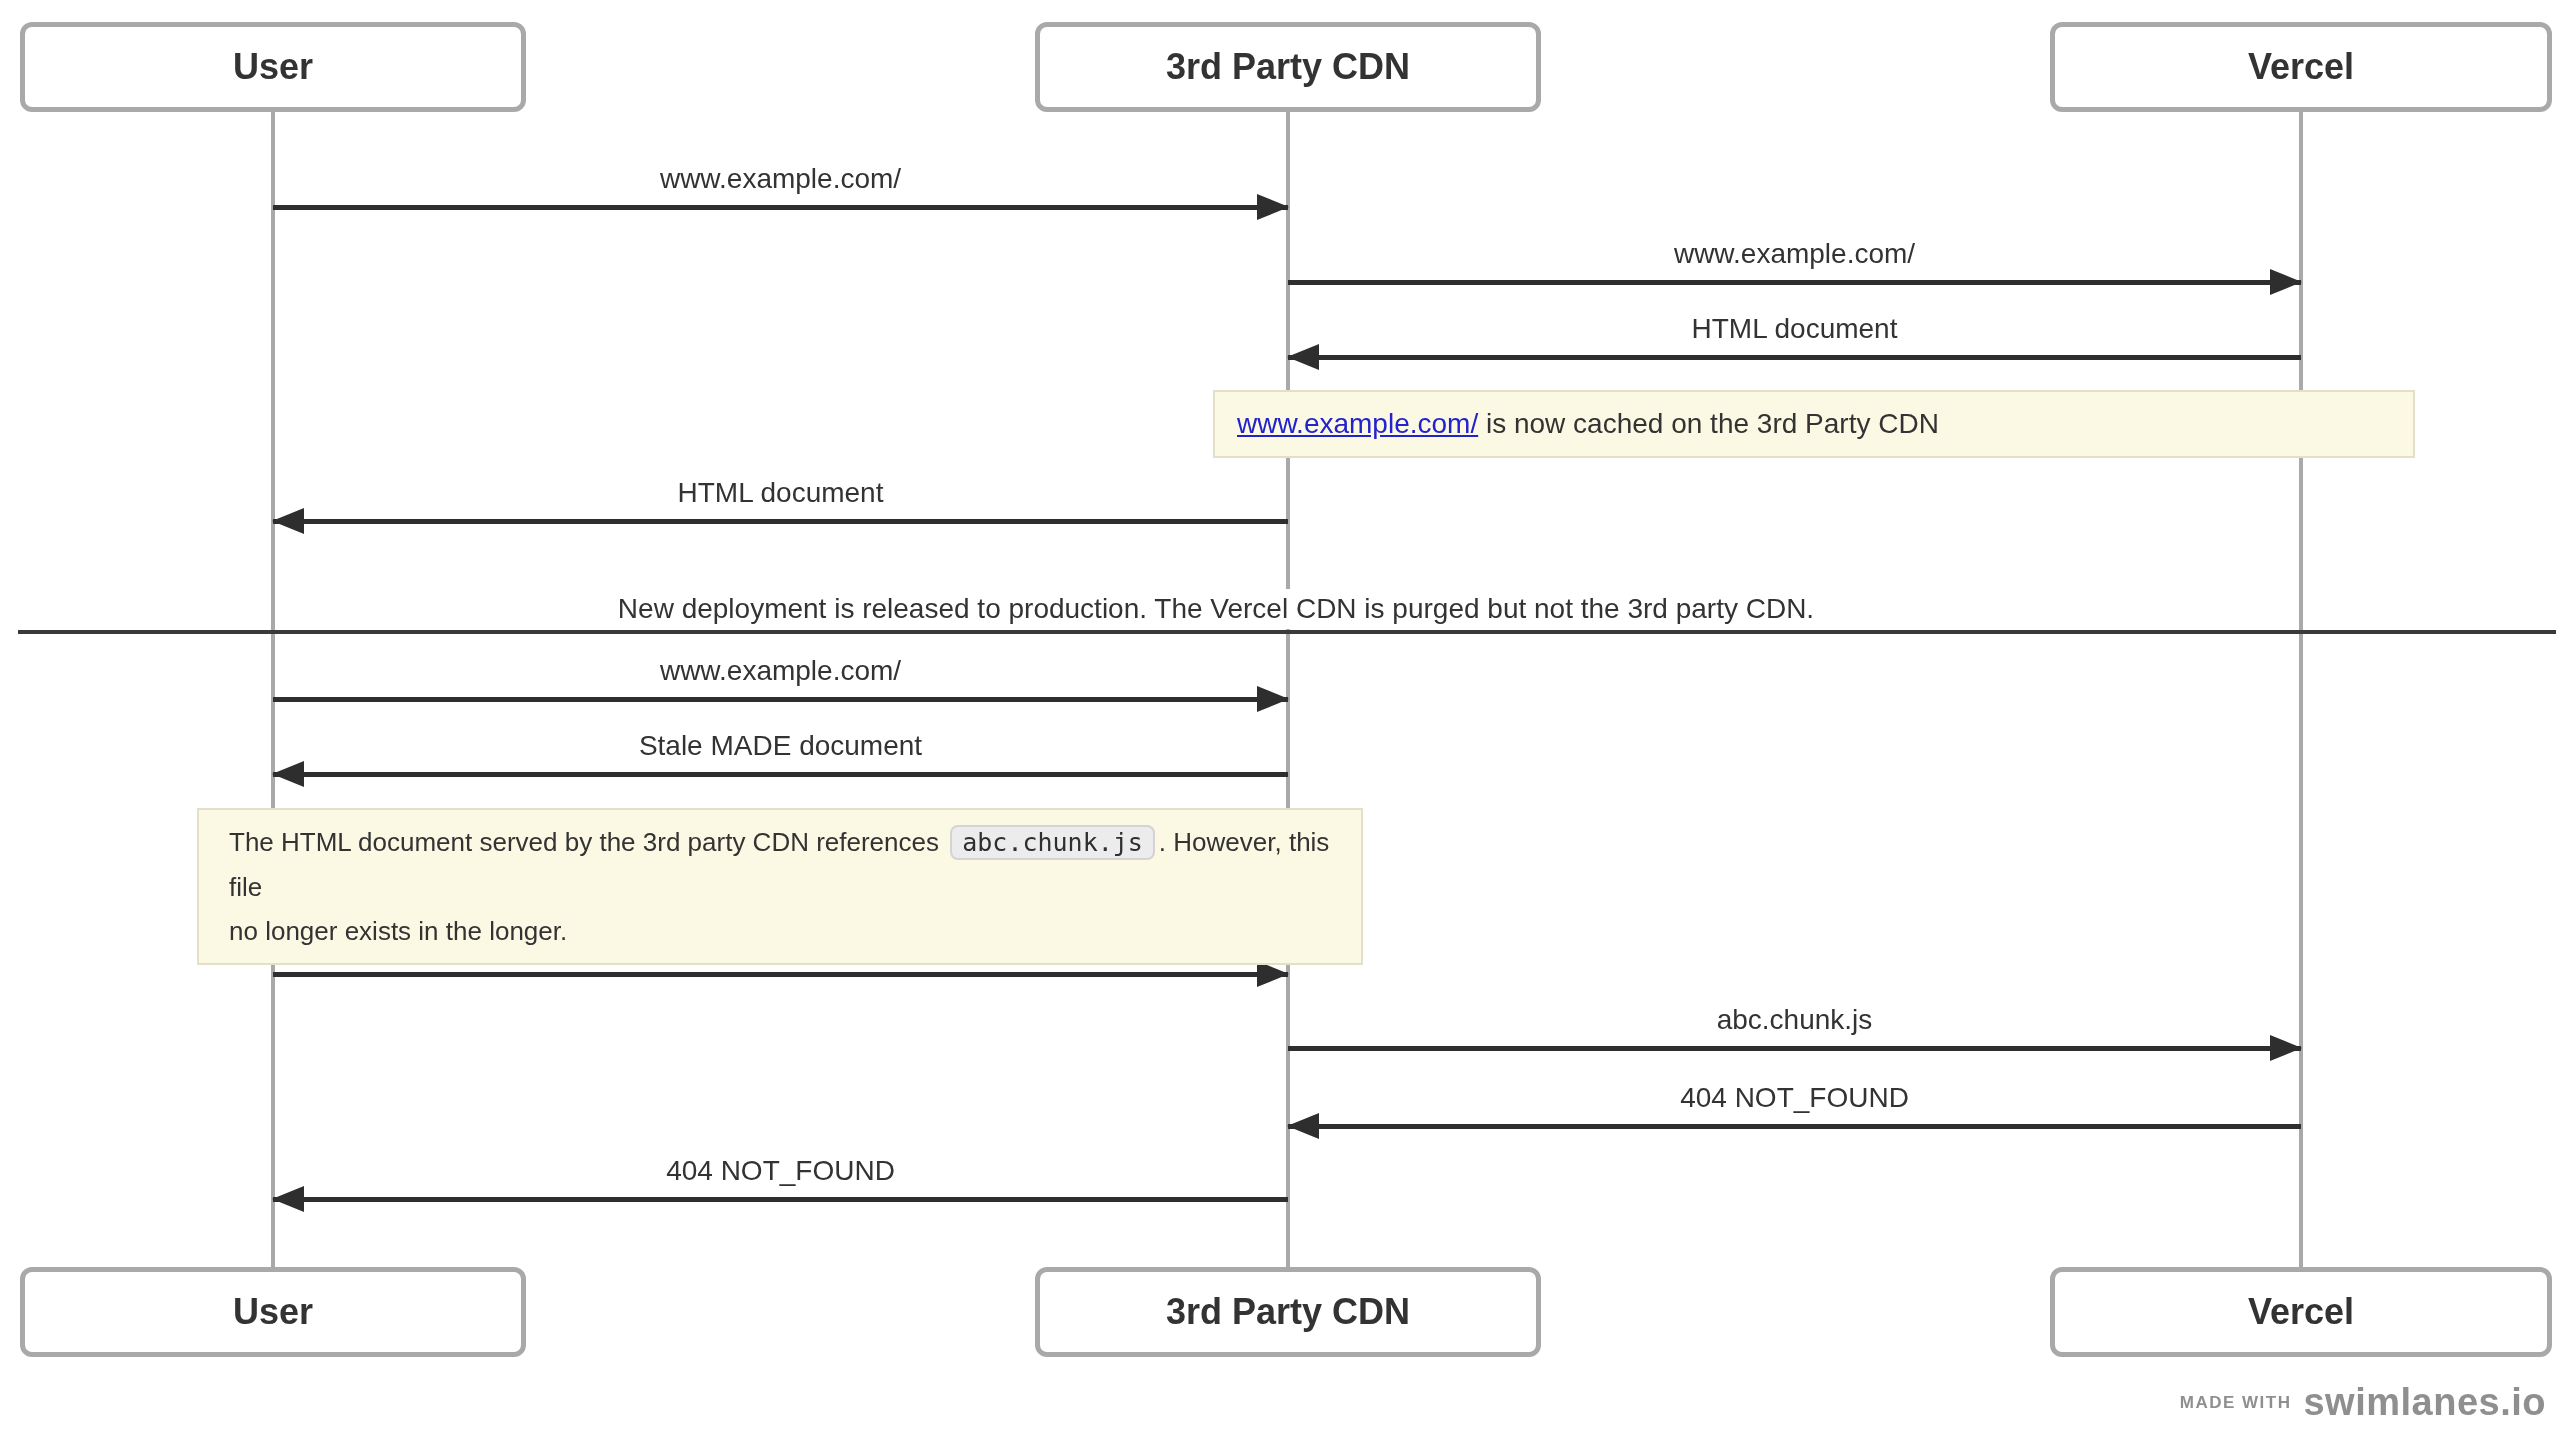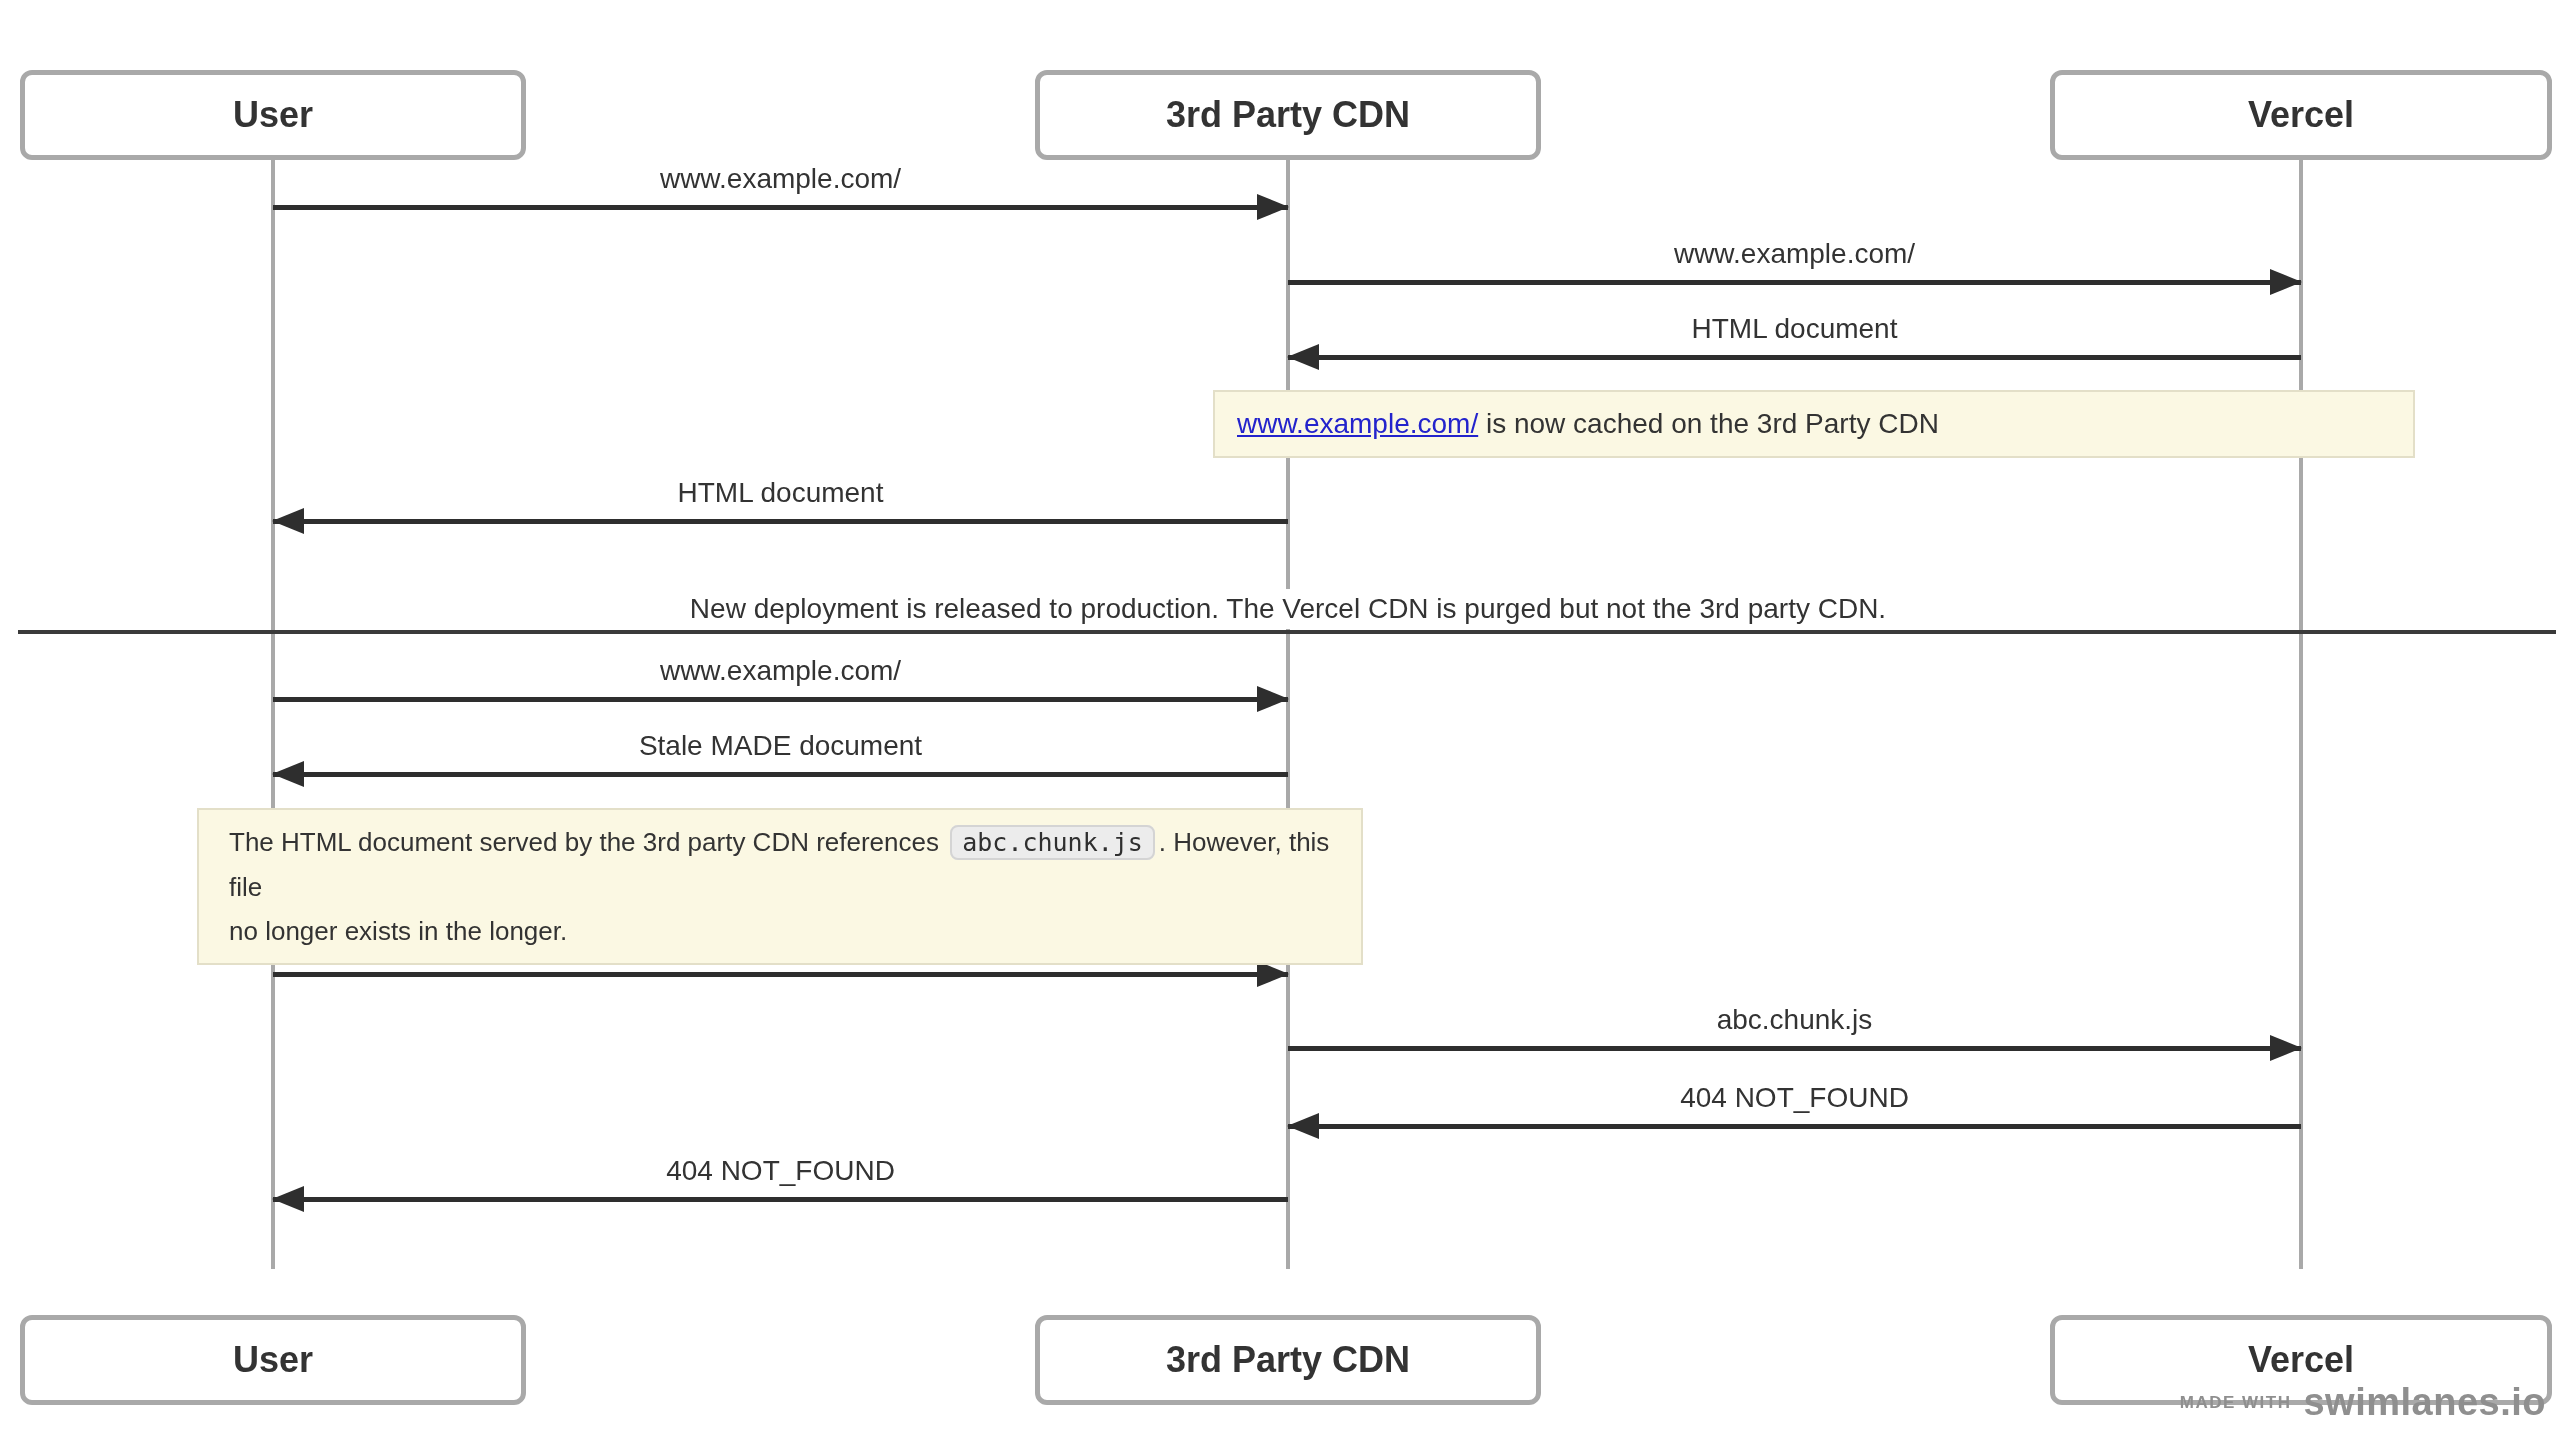--- a/index.html
+++ b/index.html
@@ -10,21 +10,21 @@
   html,body{margin:0;padding:0;background:var(--background,#fff);}
   .stage{
     position:relative; width:2576px; height:1438px; background:var(--background,#fff);
     overflow:hidden; font-family:"Liberation Sans", sans-serif;
   }
   .lifeline{position:absolute; width:4px; background:var(--lifeline,#a9a9a9); z-index:1;}
   .actor-box{
     position:absolute; box-sizing:border-box; background:#fff;
     border:5px solid var(--box-border,#a9a9a9); border-radius:12px;
     display:flex; align-items:center; justify-content:center;
-    font-size:36px; font-weight:bold; color:var(--text,#333); z-index:4;margin-top:48px;
+    font-size:36px; font-weight:bold; color:var(--text,#333); z-index:4;
   }
   .msg{position:absolute; height:0; z-index:2;}
   .msg-line{position:absolute; left:0; right:0; top:-2px; height:5px; background:var(--arrow,#2e2e2e);}
   .head{position:absolute; top:-13px; width:0; height:0;
     border-top:13px solid transparent; border-bottom:13px solid transparent;}
   .head.right{right:-1px; border-left:32px solid var(--arrow,#2e2e2e);}
   .head.left{left:-1px; border-right:32px solid var(--arrow,#2e2e2e);}
   .msg-label{position:absolute; left:0; width:100%; bottom:12px; text-align:center;
     font-size:28px; color:var(--text,#333); white-space:nowrap;}
   .note{
@@ -85,21 +85,21 @@
     </div>
     <div class="note" style="left: 1213px; top: 390px; width: 1202px; min-height: 67px; font-size: 28px;">
       <div class="note-inner"><a class="note-link">www.example.com/</a><span class=""> is now cached on the 3rd Party CDN</span></div>
     </div>
     <div class="msg" style="left: 273px; top: 521px; width: 1015px;">
       <div class="msg-line"></div>
       <div class="head left"></div>
       <div class="msg-label">HTML document</div>
     </div>
     <div class="divider-line" style="left: 18px; top: 630px; width: 2538px;"></div>
-    <div class="divider-label" style="left: 1288px; top: 589px;">New deployment is released to production. The Vercel CDN is purged but not the 3rd party CDN.</div>
+    <div class="divider-label" style="left: 1216px; top: 589px;">New deployment is released to production. The Vercel CDN is purged but not the 3rd party CDN.</div>
     <div class="msg" style="left: 273px; top: 699px; width: 1015px;">
       <div class="msg-line"></div>
       <div class="head right"></div>
       <div class="msg-label">www.example.com/</div>
     </div>
     <div class="msg" style="left: 273px; top: 774px; width: 1015px;">
       <div class="msg-line"></div>
       <div class="head left"></div>
       <div class="msg-label">Stale MADE document</div>
     </div>

